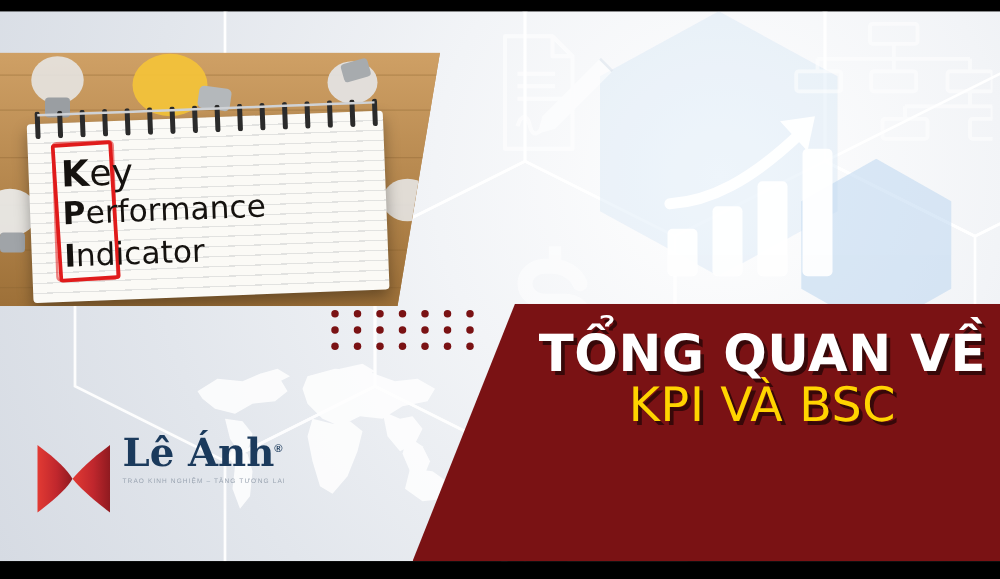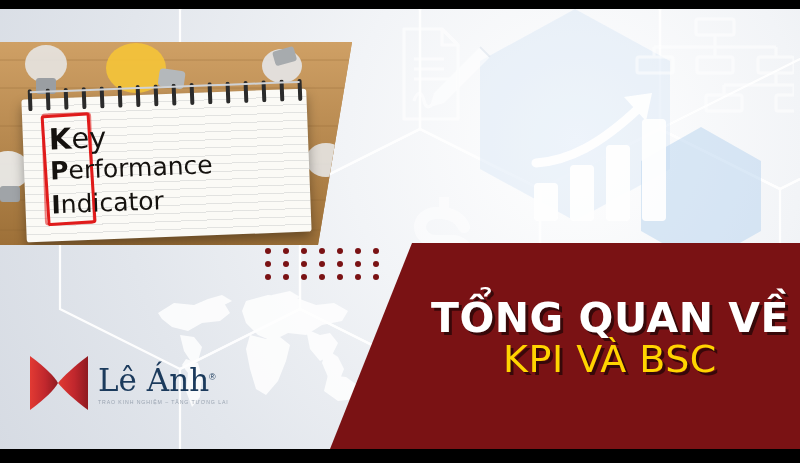--- a/index.html
+++ b/index.html
@@ -84,40 +84,39 @@
   
   .titlewrap{
     position:absolute;left:420px;top:262px;width:380px;text-align:center;
     z-index:6;pointer-events:none;
   }
   .t1{
     font-family:"DejaVu Sans",sans-serif;
     font-weight:bold;font-size:41px;letter-spacing:.5px;color:#ffffff;
     text-shadow:3px 3px 0 rgba(0,0,0,.55);
     line-height:1.05;
-    margin-top:35px;
   }
   .t2{
     font-family:"DejaVu Sans",sans-serif;
     font-weight:normal;font-size:38px;letter-spacing:.5px;color:#ffd400;
     text-shadow:3px 3px 0 rgba(0,0,0,.55);
     line-height:1.05;
   }
 
   
   .logo{position:absolute;left:28px;top:346px;width:210px;height:76px;z-index:5;}
   .logomark{position:absolute;left:0;top:8px;width:62px;height:58px;}
   .logotext{position:absolute;left:70px;top:0px;}
   .hrtxt{
     font-family:"Liberation Sans",sans-serif;font-weight:bold;font-size:13px;
     letter-spacing:1.5px;color:#8d99a8;line-height:1;
   }
   .brand{
-    font-family:"DejaVu Serif",serif;font-weight:normal;font-size:31px;
-    color:#1b3a5c;line-height:1;margin-top:19px;position:relative;display:inline-block;
+    font-family:"DejaVu Serif",serif;font-weight:bold;font-size:31px;
+    color:#1b3a5c;line-height:1;margin-top:2px;position:relative;display:inline-block;
   }
   .reg{font-size:9px;vertical-align:super;font-family:"Liberation Sans",sans-serif;}
   .tagline{
     font-family:"Liberation Sans",sans-serif;font-size:5.2px;letter-spacing:.9px;
     color:#9aa4b1;margin-top:3px;white-space:nowrap;
   }
 
   
   .bartop{position:absolute;left:0;top:0;width:800px;height:9px;background:#000;z-index:20;}
   .barbot{position:absolute;left:0;bottom:0;width:800px;height:14px;background:#000;z-index:20;}

